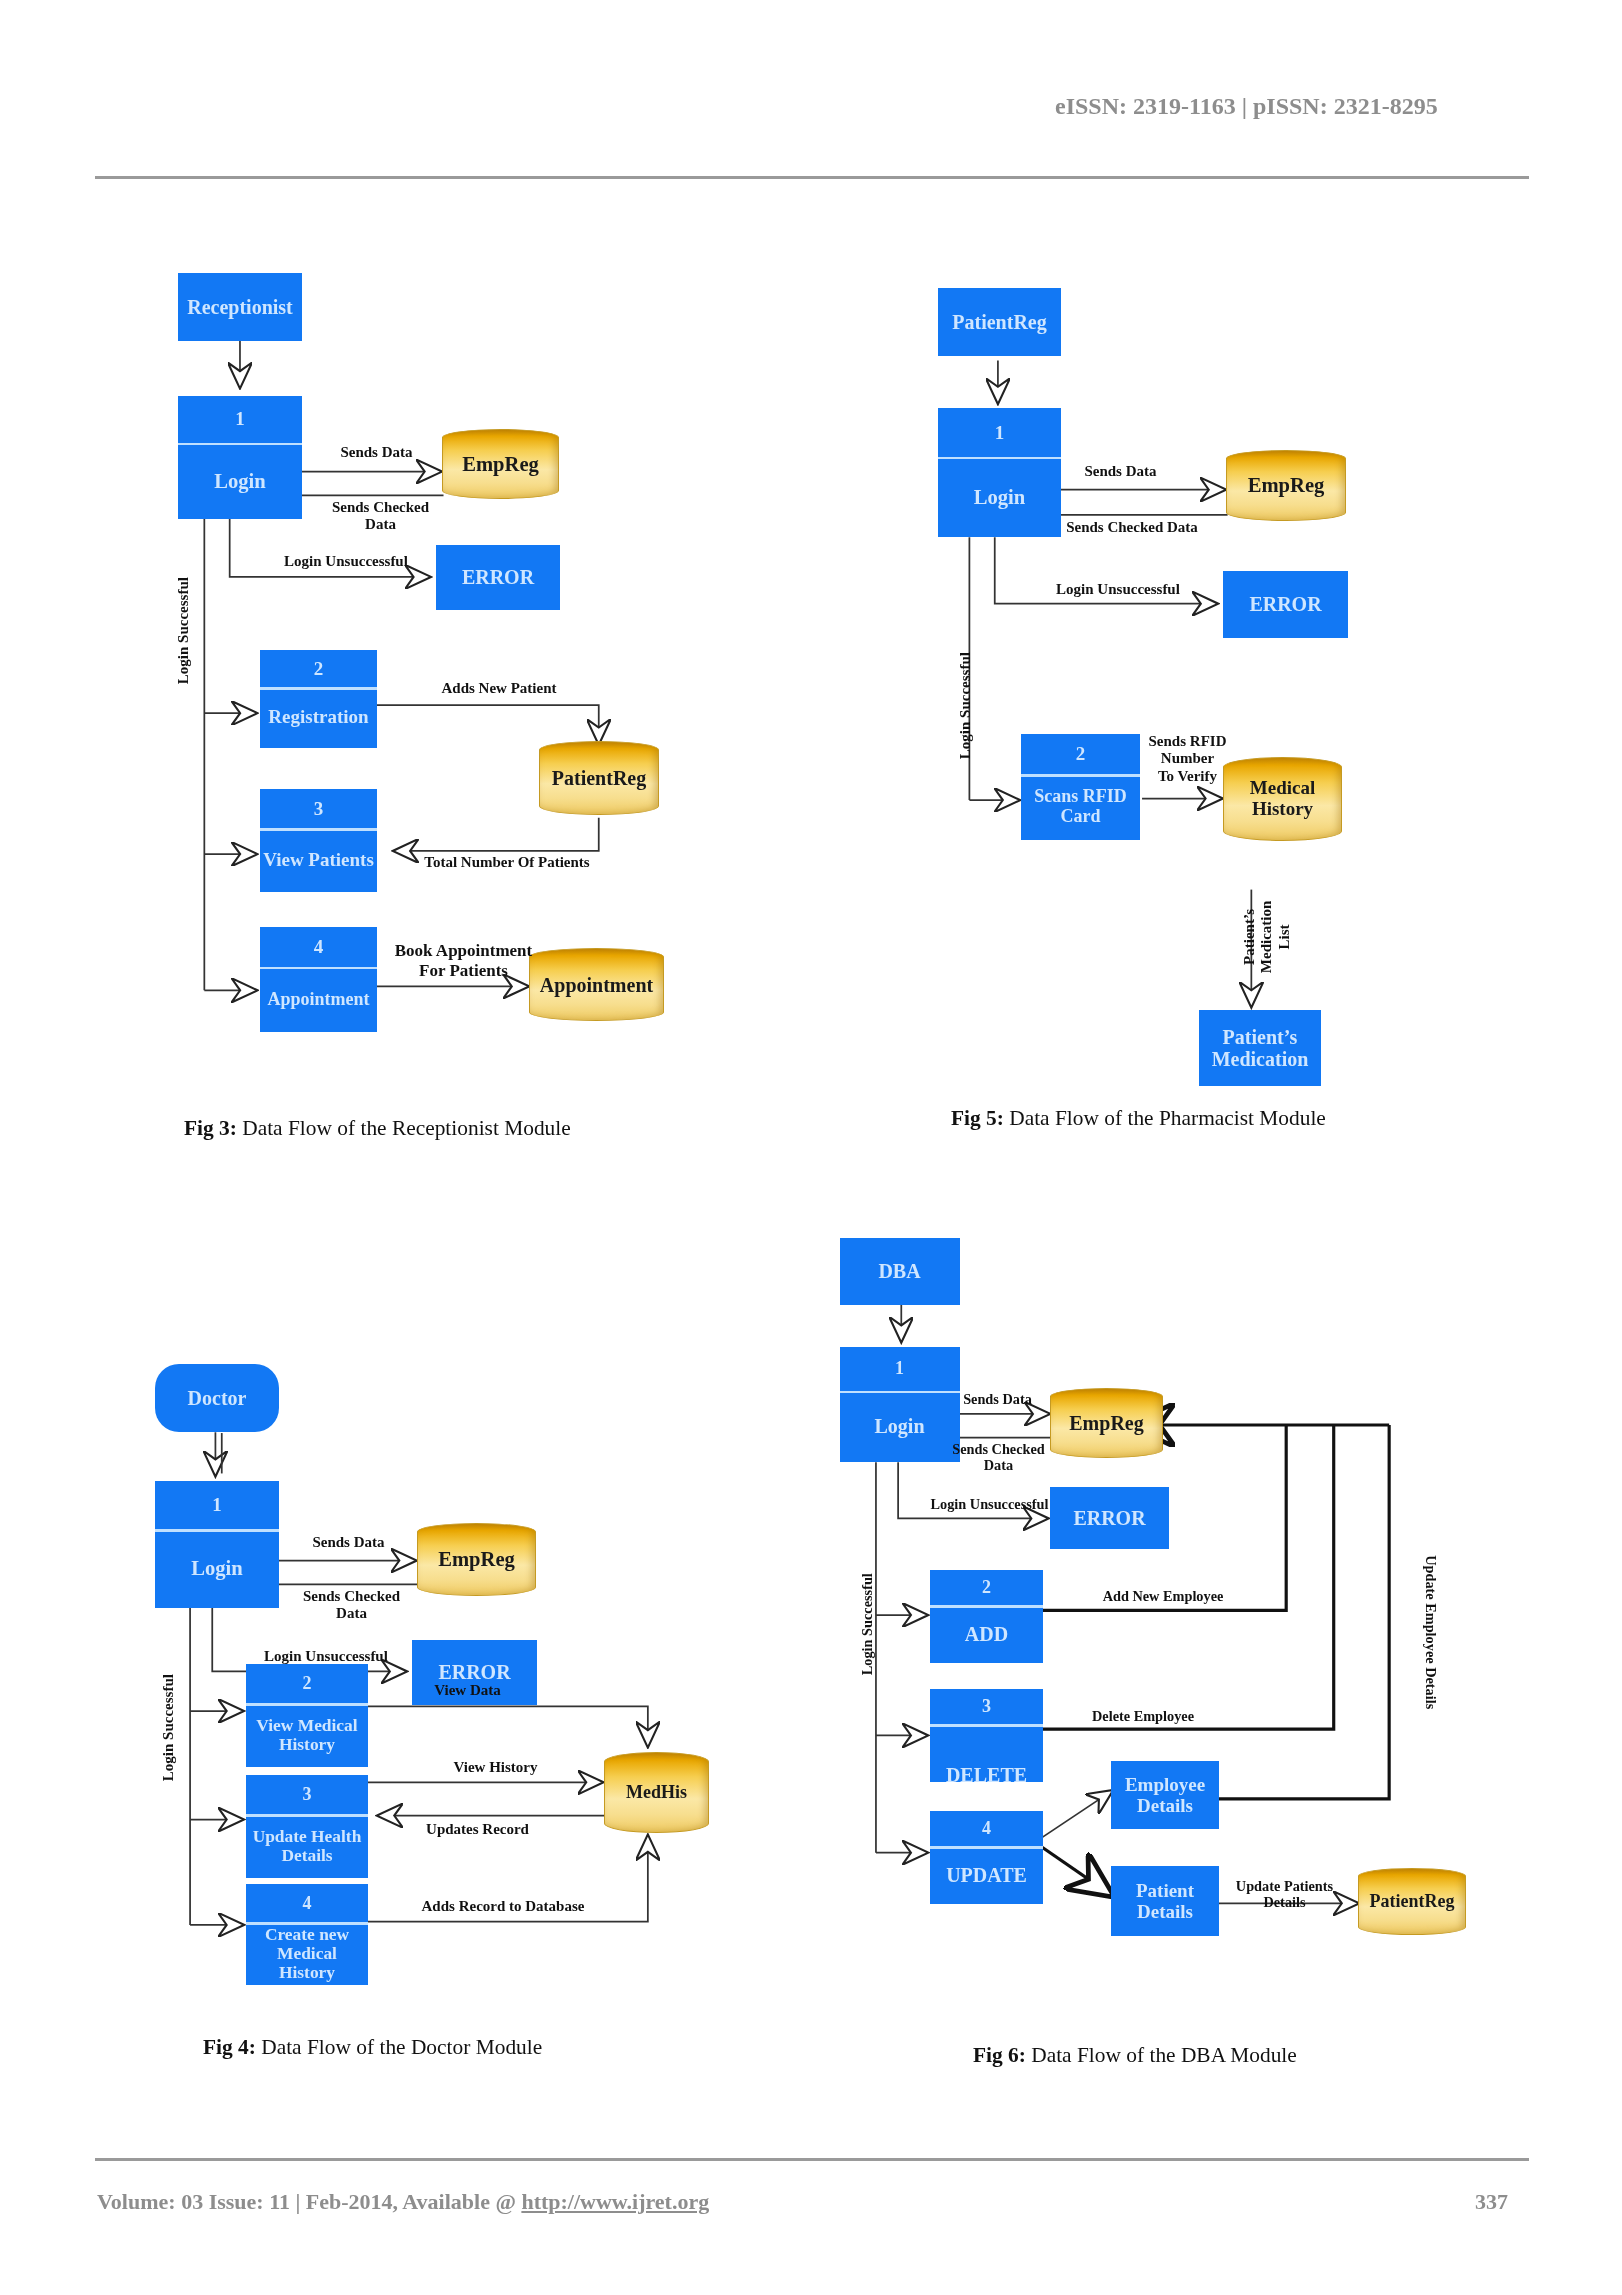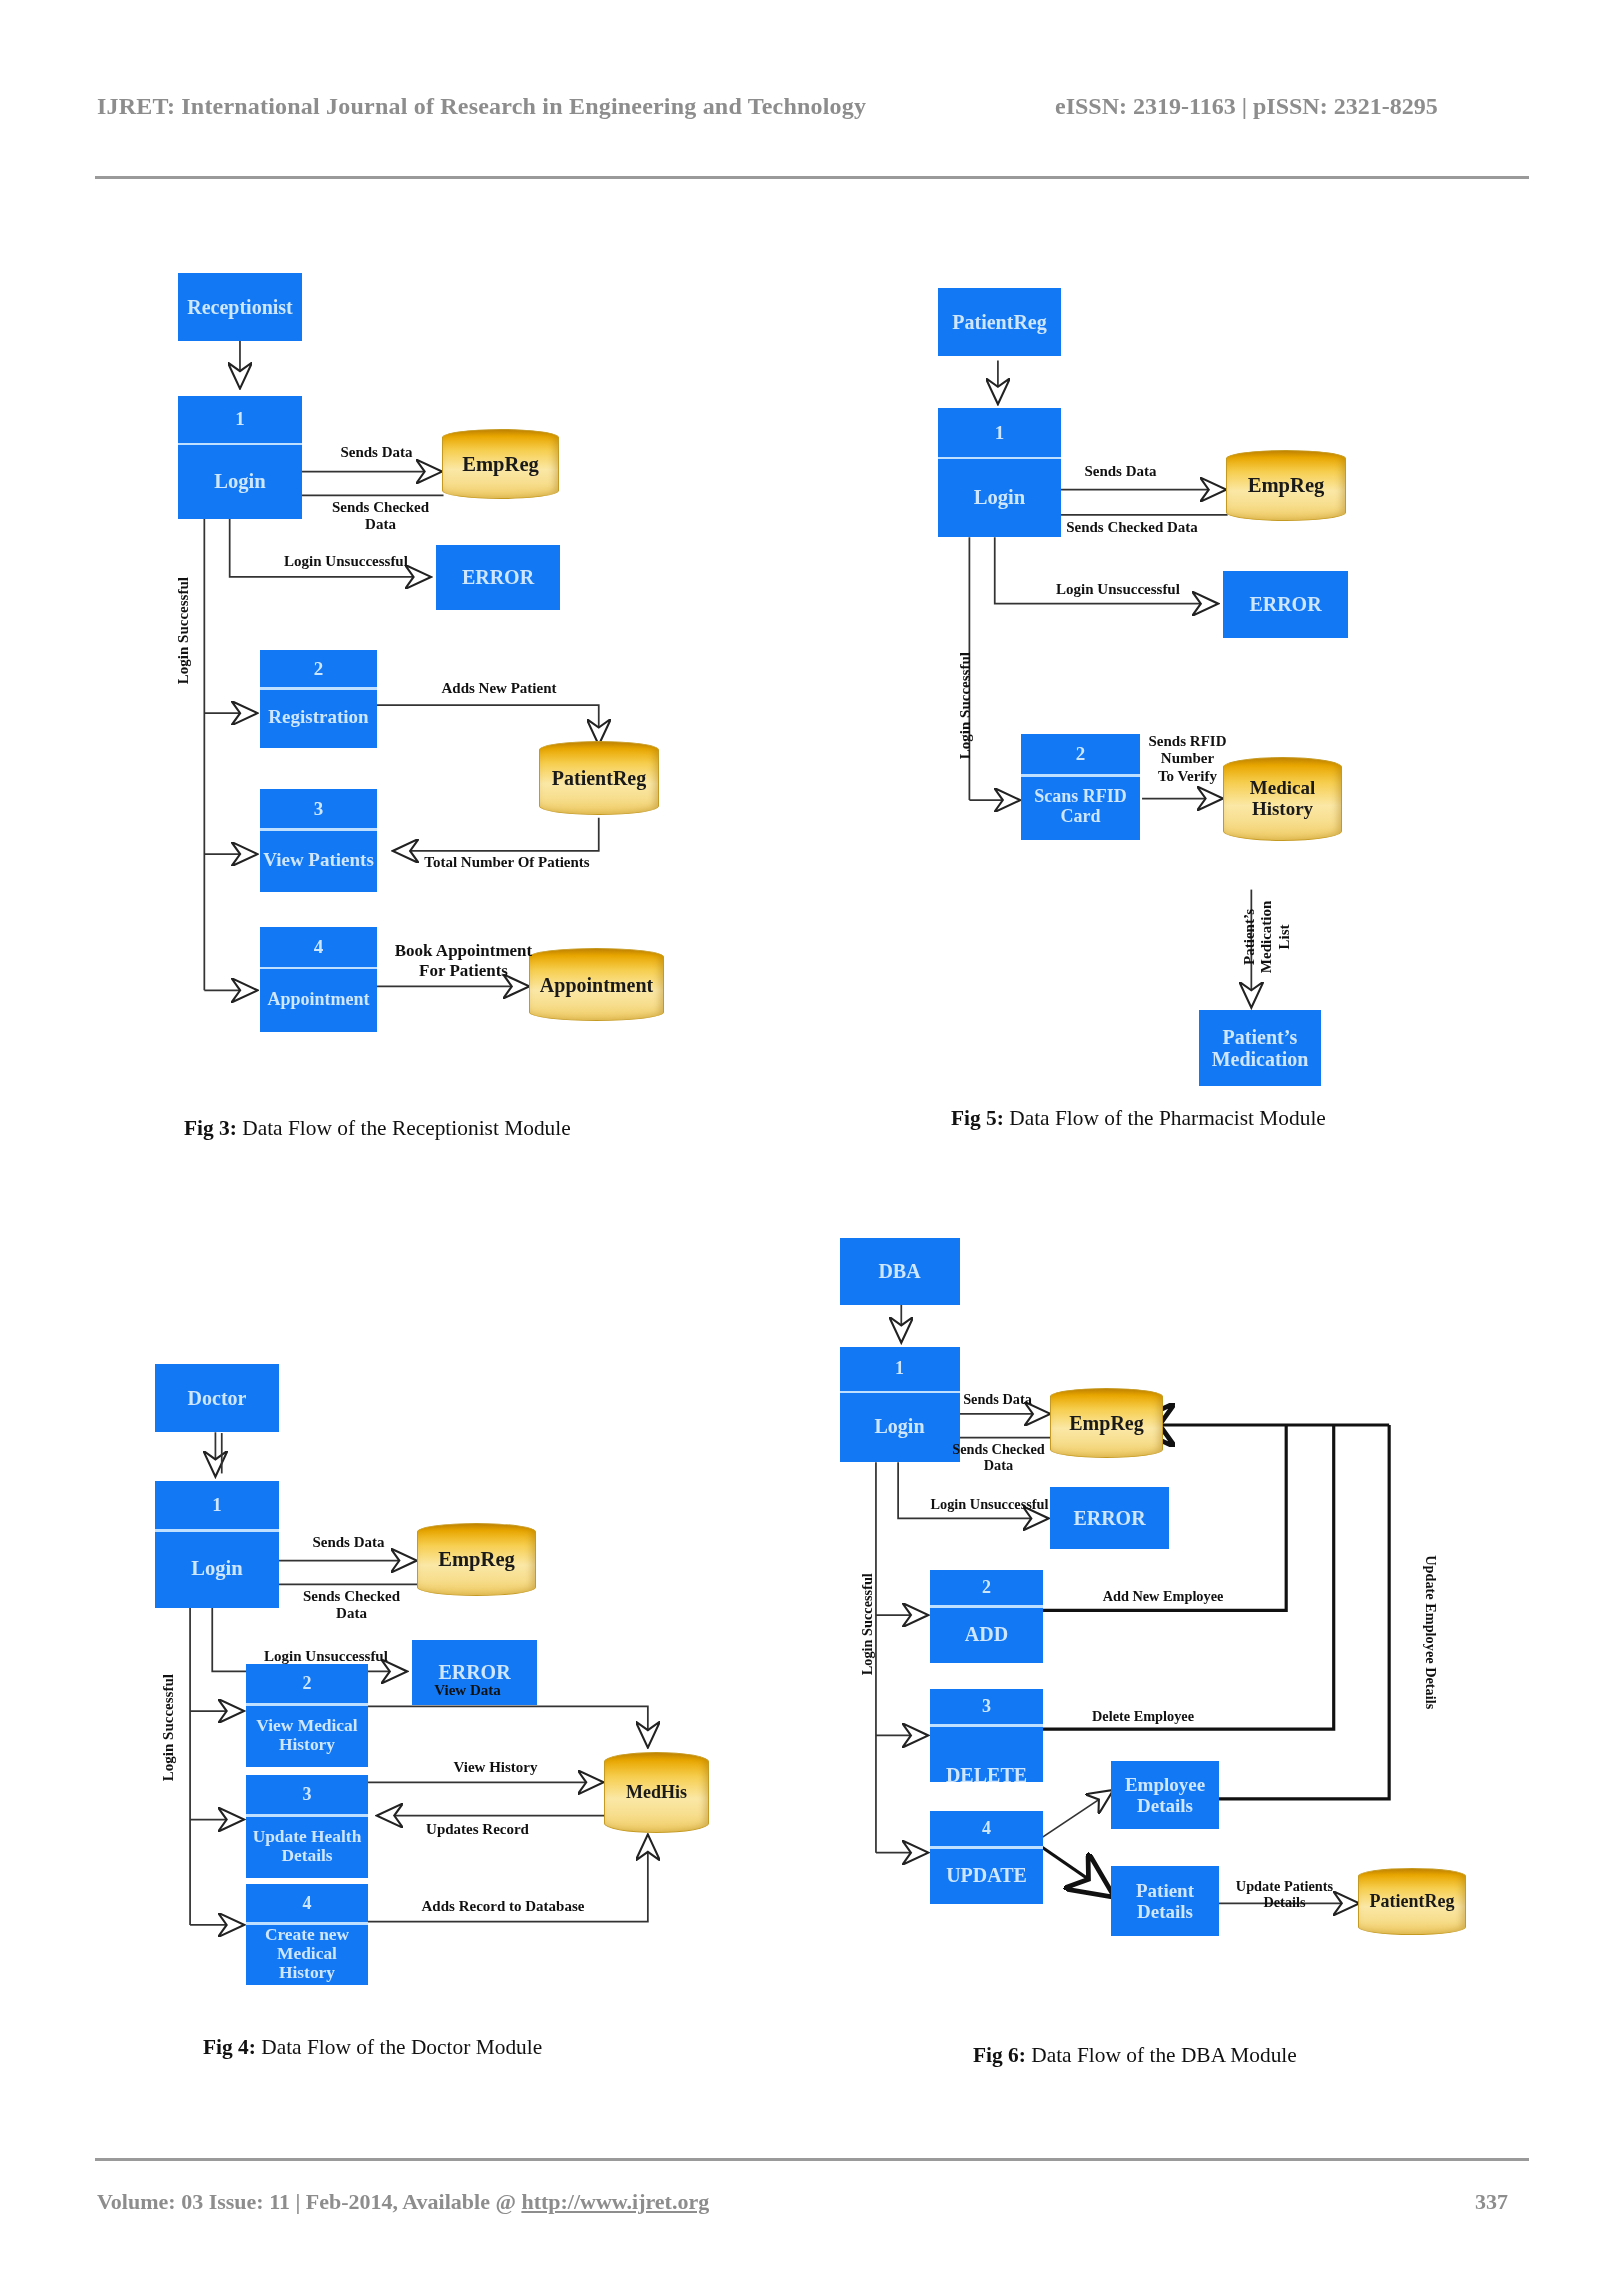--- a/index.html
+++ b/index.html
@@ -46,21 +46,20 @@
 
   .cap-fig{position:absolute;font-size:21.4px;color:#111;white-space:nowrap;font-family:"Liberation Serif",serif;}
   .cap-fig b{font-weight:bold;}
 
   svg.wires{position:absolute;left:0;top:0;overflow:visible;}
 </style>
 </head>
 <body>
 
 <div class="hdr">
-  <div class="hdr-title">IJRET: International Journal of Research in Engineering and Technology</div>
   <div class="hdr-issn">eISSN: 2319-1163 | pISSN: 2321-8295</div>
 </div>
 <div class="rule rule-top"></div>
 
 <div class="dfd" id="fig3" style="left:0;top:0;width:811px;height:1157px;">
 
   <svg class="wires" width="811" height="1157" viewBox="0 0 1024 1460">
     <defs>
       <marker id="ar3" markerWidth="16" markerHeight="14" refX="14" refY="7" orient="auto">
         <path d="M0,0 L15,7 L0,14 L5,7 Z" fill="#fff" stroke="#222" stroke-width="1.2"></path>
@@ -237,21 +236,21 @@
       <path d="M464,614 L818,614 L818,664" marker-end="url(#ar4)"></path>
 
       <path d="M464,710 L760,710" marker-end="url(#ar4)"></path>
 
       <path d="M764,752 L478,752" marker-end="url(#ar4)"></path>
 
       <path d="M464,886 L818,886 L818,778" marker-end="url(#ar4)"></path>
     </g>
   </svg>
 
-  <div class="box" style="left:155px;top:144px;width:124px;height:68px;font-size:20px;">Doctor</div>
+  <div class="box" style="left:155px;top:144px;width:124px;height:68px;font-size:20px;border-radius:24px;">Doctor</div>
 
   <div class="proc" style="left:155px;top:261px;width:124px;height:127px;">
     <div class="num" style="font-size:19px;">1</div>
     <div class="sep"></div>
     <div class="nm" style="font-size:20.6px;">Login</div>
   </div>
 
   <div class="cyl" style="left:417px;top:303px;width:119px;height:73px;">
     <div class="body"></div>
     <div class="lbl" style="font-size:20.6px;">EmpReg</div>

